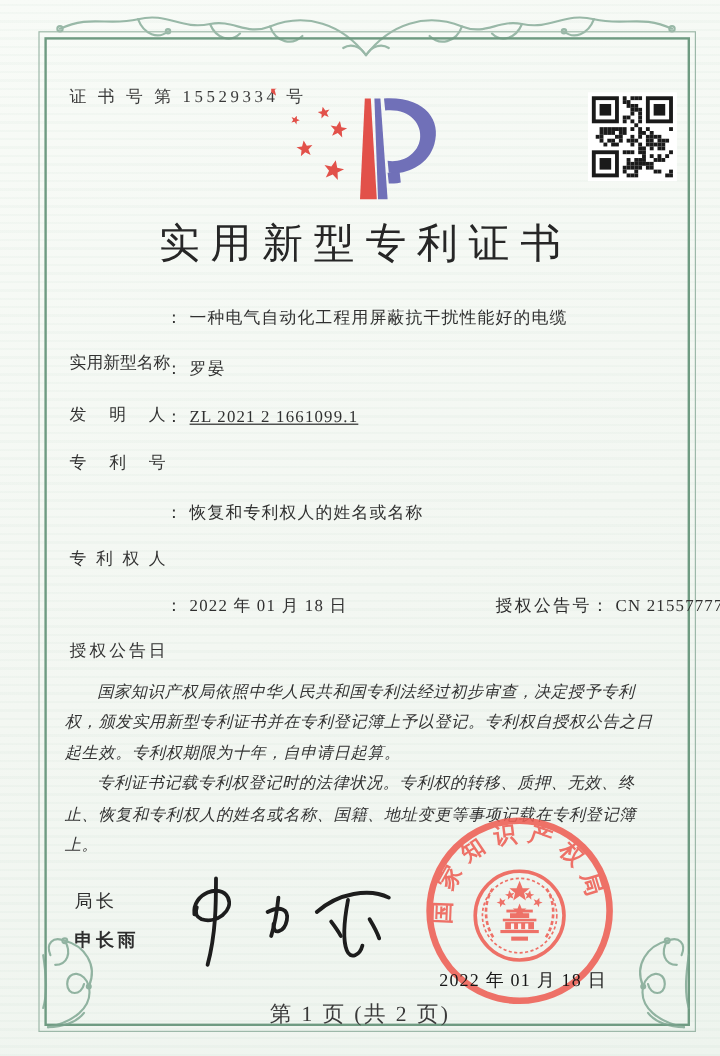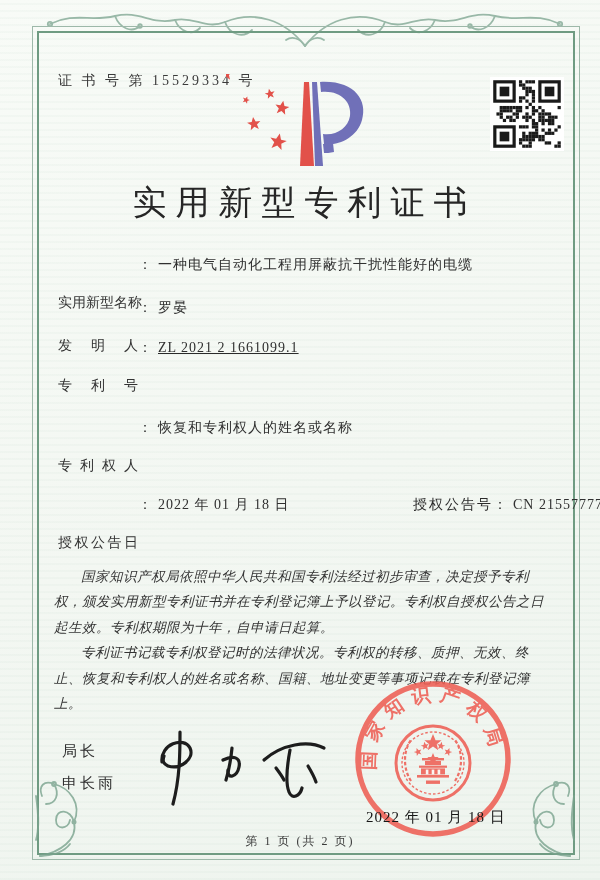--- a/index.html
+++ b/index.html
@@ -60,21 +60,21 @@
   .paragraphs p{text-indent:2em;letter-spacing:0.5px;}
   .signer{position:absolute;left:62px;font-size:15px;letter-spacing:3px;color:#2e2e2e;}
   .signature{position:absolute;left:140px;top:722px;}
   .seal{position:absolute;left:350px;top:676px;}
   .seal-date{
     position:absolute;left:366px;top:808px;font-size:15px;letter-spacing:1px;color:#161616;
     font-style:normal;
   }
   .footer{
     position:absolute;left:0;top:833px;width:100%;text-align:center;
-    font-size:12px;letter-spacing:2px;color:#3a3a3a;
+    font-size:18px;letter-spacing:2px;color:#3a3a3a;
   }
 </style>
 </head>
 <body>
 
 <div class="page">
 
   <svg class="ornament" style="left:30px;top:2px;" width="550" height="54" viewBox="0 0 550 54">
     <g stroke="#7aa38e" stroke-width="1.8" fill="none" opacity="0.75" stroke-linecap="round">
       <path d="M275,44 C255,18 225,8 195,20 C175,28 165,14 145,18 C120,23 110,8 85,14 C60,20 45,10 20,22"></path>
@@ -280,21 +280,21 @@
     <span class="flabel">授权公告日</span><span class="fcolon">：</span><span class="fvalue">2022 年 01 月 18 日</span>
     <span class="grant-no"><span style="letter-spacing:2px;">授权公告号</span><span class="fcolon">：</span><span class="fvalue">CN 215577773 U</span></span>
   </div>
 
   <div class="paragraphs">
     <p>国家知识产权局依照中华人民共和国专利法经过初步审查，决定授予专利权，颁发实用新型专利证书并在专利登记簿上予以登记。专利权自授权公告之日起生效。专利权期限为十年，自申请日起算。</p>
     <p>专利证书记载专利权登记时的法律状况。专利权的转移、质押、无效、终止、恢复和专利权人的姓名或名称、国籍、地址变更等事项记载在专利登记簿上。</p>
   </div>
 
   <div class="signer" style="top:742px;text-align:center;">局长</div>
-  <div class="signer" style="top:774px;">申长雨</div>
+  <div class="signer" style="top:774px;font-weight:bold;">申长雨</div>
 
   <svg class="signature" width="200" height="90" viewBox="0 0 200 90">
     <g stroke="#1d1d1d" stroke-width="3.2" fill="none" stroke-linecap="round" stroke-linejoin="round">
       <path d="M22,40 C20,22 44,14 50,26 C55,37 40,48 28,44 C24,42 22,40 24,34"></path>
       <path d="M40,10 C40,30 40,56 33,82"></path>
       <path d="M92,26 C91,36 89,48 86,58"></path>
       <path d="M83,38 C93,33 101,35 99,45 C97,55 87,58 88,48"></path>
       <path d="M124,38 C142,22 168,18 184,26"></path>
       <path d="M150,28 C147,44 145,60 149,70 C152,78 160,74 162,66"></path>
       <path d="M136,46 C139,50 142,54 144,58"></path>

